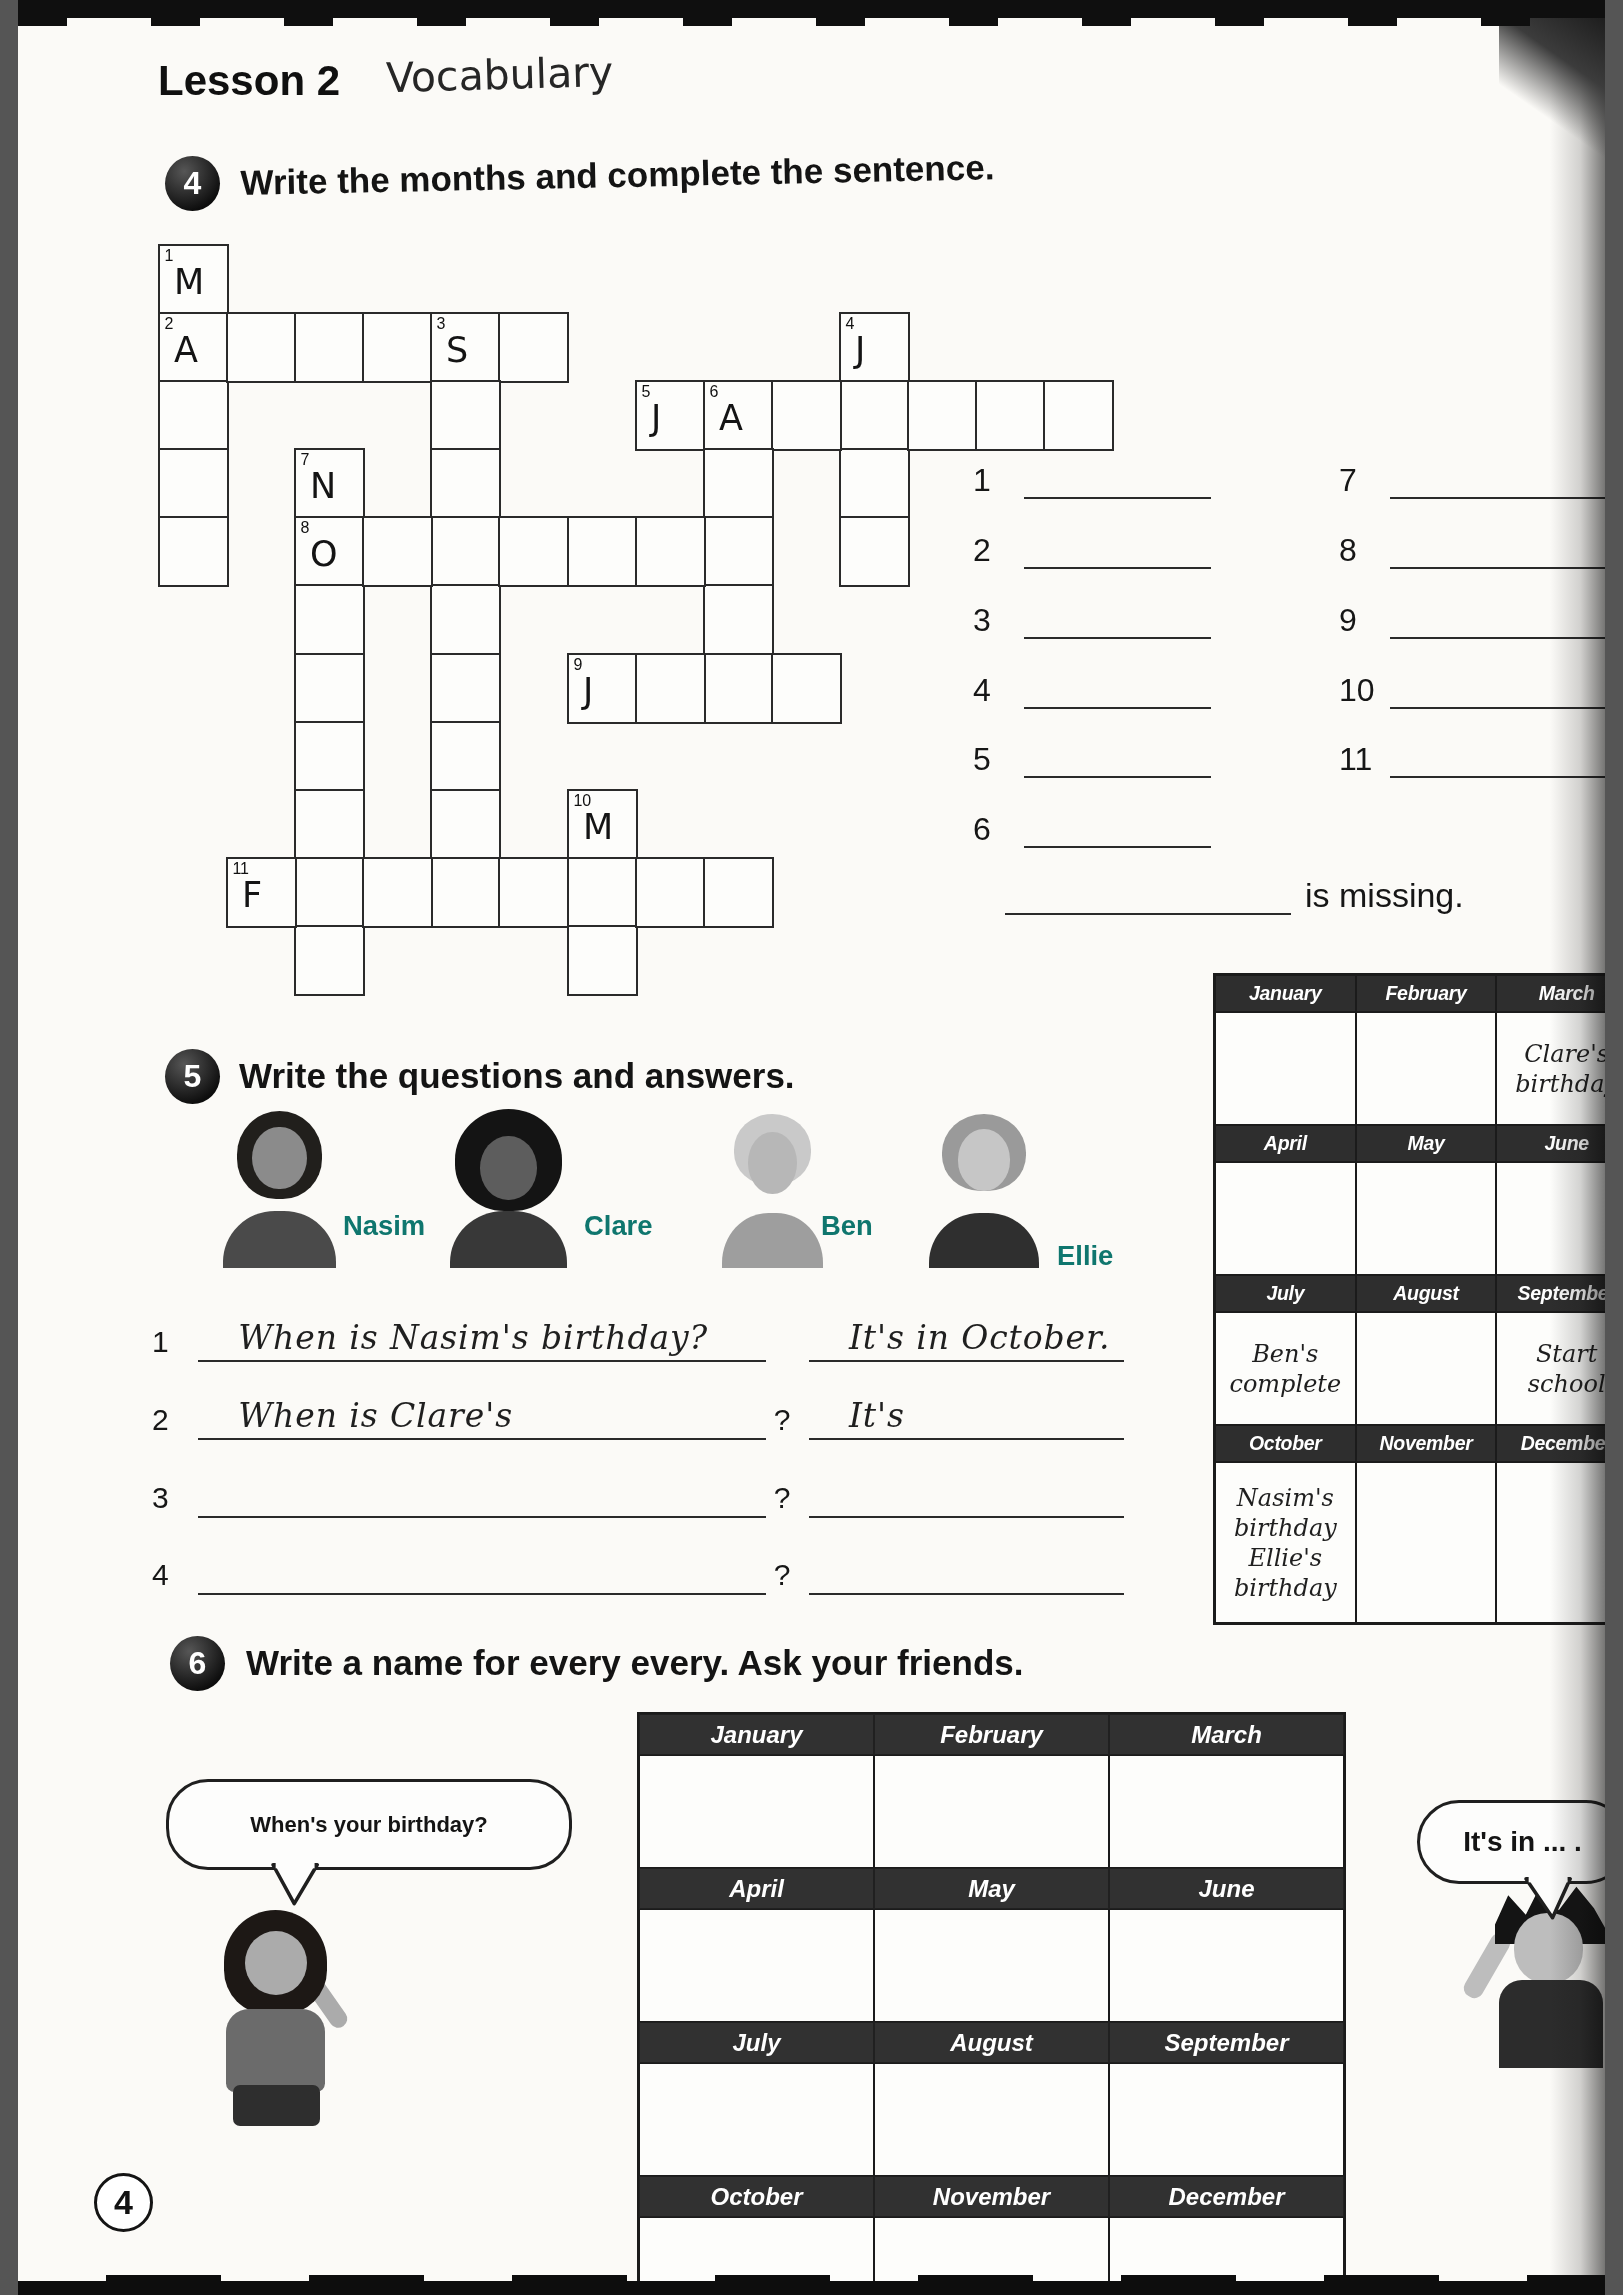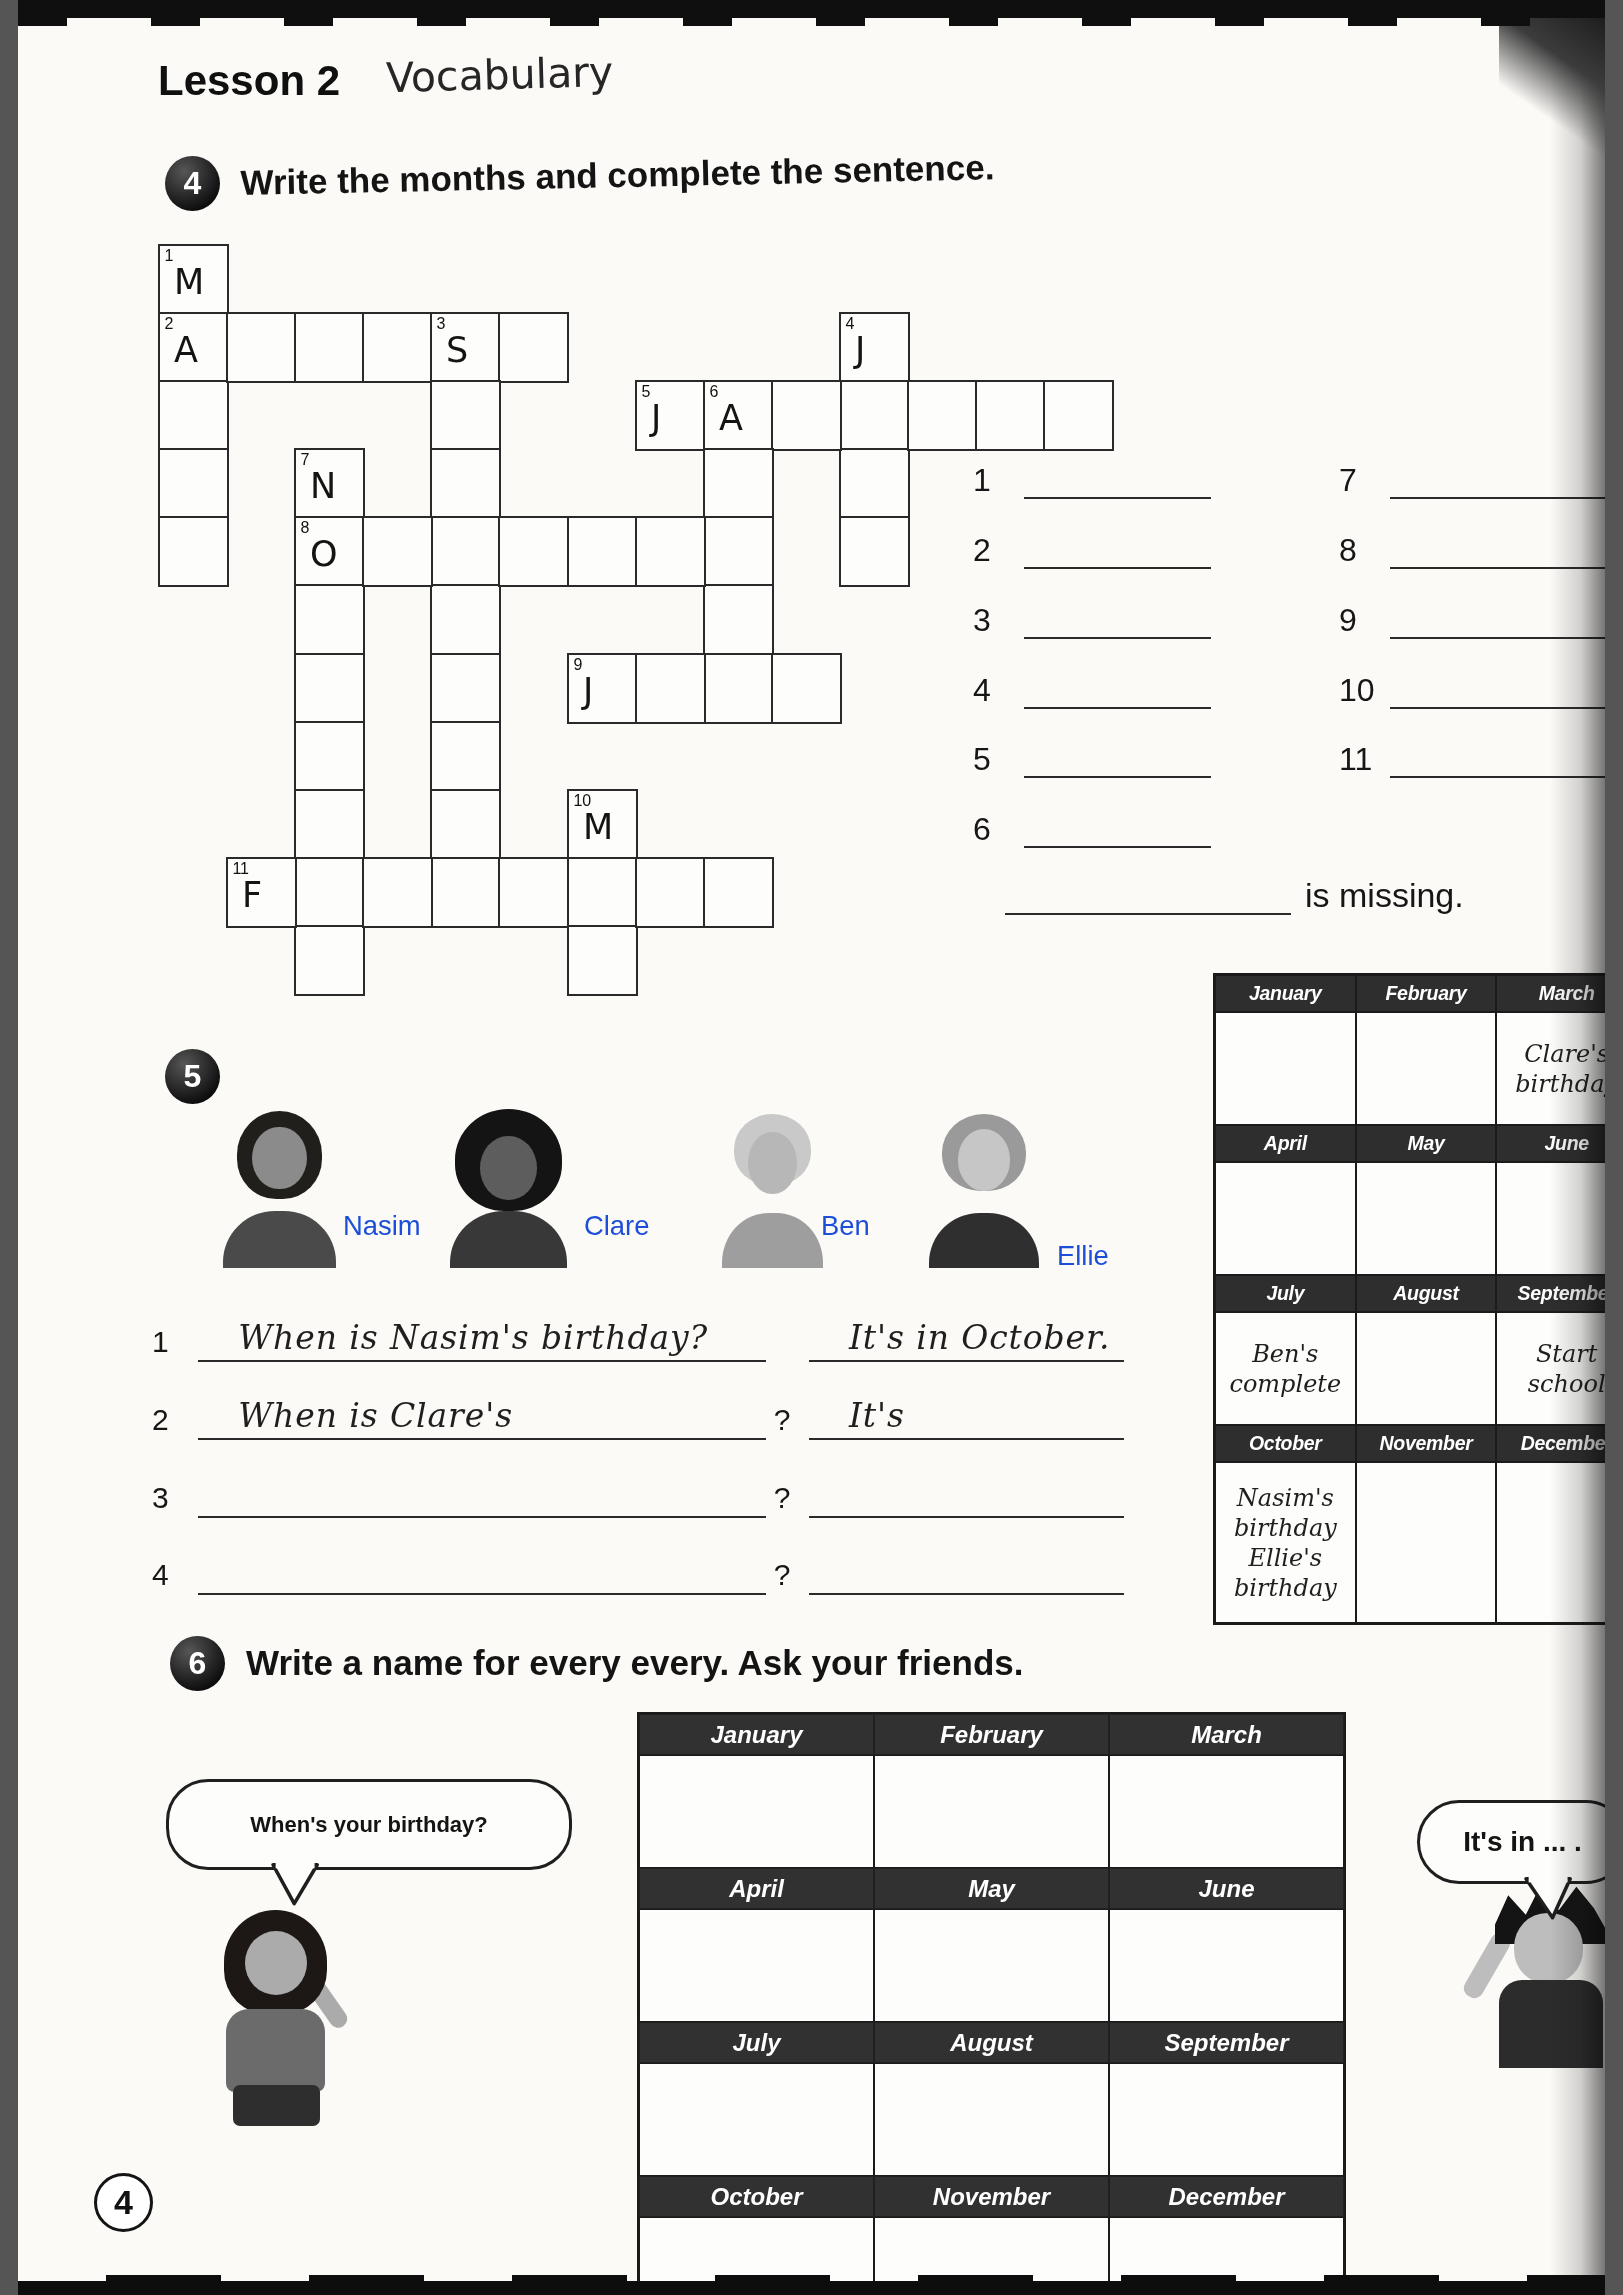--- a/index.html
+++ b/index.html
@@ -51,21 +51,21 @@
     border-radius:46% 46% 3.5px 3.5px / 90% 90% 0 0;}
   .photo.clare .ph-hair{left:4%;width:92%;height:64%;background:#141414;}
   .photo.clare .ph-face{top:17%;background:#5d5d5d;}
   .photo.clare .ph-body{background:#383838;}
   .photo.ben .ph-hair{height:46%;background:#c9c9c9;}
   .photo.ben .ph-face{top:12%;background:#b7b7b7;}
   .photo.ben .ph-body{background:#9e9e9e;}
   .photo.ellie .ph-hair{height:50%;background:#9a9a9a;}
   .photo.ellie .ph-face{background:#c6c6c6;}
   .photo.ellie .ph-body{background:#2f2f2f;}
-  .kid-name{position:absolute;font-size:27.4px;font-weight:400;color:#1d4ed8;}
+  .kid-name{position:absolute;font-size:27.4px;font-weight:700;color:#0f766e;}
   
   .qa-list{position:absolute;left:134px;top:1307px;width:1026px;height:327px;}
   .qa-row{position:absolute;left:0;height:55px;display:flex;align-items:flex-end;}
   .qa-num{width:46px;font-size:30px;color:#161616;padding-bottom:3.5px;}
   .qa-line{position:relative;height:100%;border-bottom:2.7px solid #2a2a2a;}
   .qa-line.q{width:568px;}
   .qa-suffix{width:32px;font-size:30px;text-align:center;padding-bottom:3.5px;color:#161616;}
   .qa-line.a{width:315px;margin-left:10.6px;}
   .hand{font-family:"DejaVu Serif",serif;font-style:italic;color:#1f1f1f;}
   .qa-line .hand{position:absolute;left:5.3px;bottom:2.7px;font-size:33px;white-space:nowrap;letter-spacing:0.9px;margin-left:35px;}
@@ -259,20 +259,21 @@
         <span class="ans-line"></span>
       </div>
     </div>
 
   <div class="missing">
     <span class="im-line"></span>
     <span class="im-text">is missing.</span>
   </div>
 
   <div class="badge" style="left:147px;top:1049px;">5</div>
+  <span class="instr" style="left:221px;top:1056px;">Write the questions and answers.</span>
 
   <div class="photo nasim" style="left:205px;top:1111px;width:113px;height:157px;">
     <div class="ph-hair"></div>
     <div class="ph-face"></div>
     <div class="ph-body"></div>
   </div>
   <span class="kid-name" style="left:325px;top:1210px;">Nasim</span>
 
   <div class="photo clare" style="left:432px;top:1109px;width:117px;height:159px;">
     <div class="ph-hair"></div>

